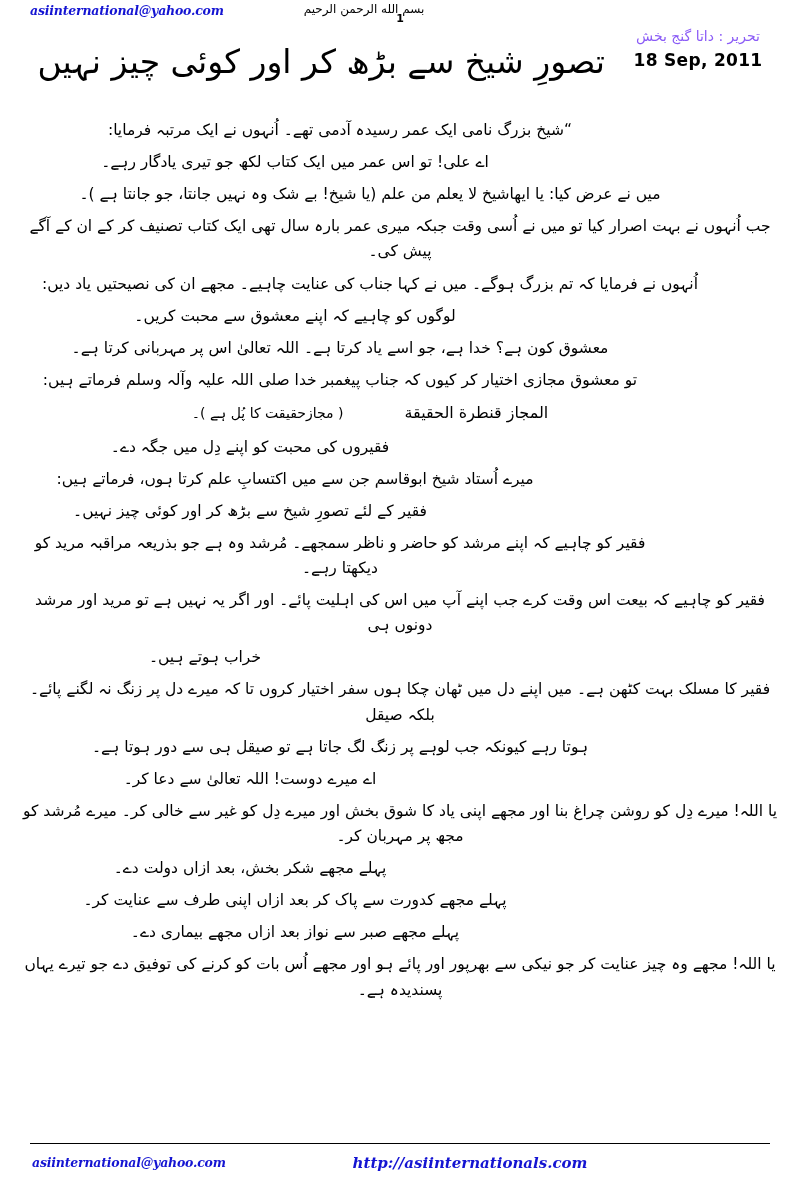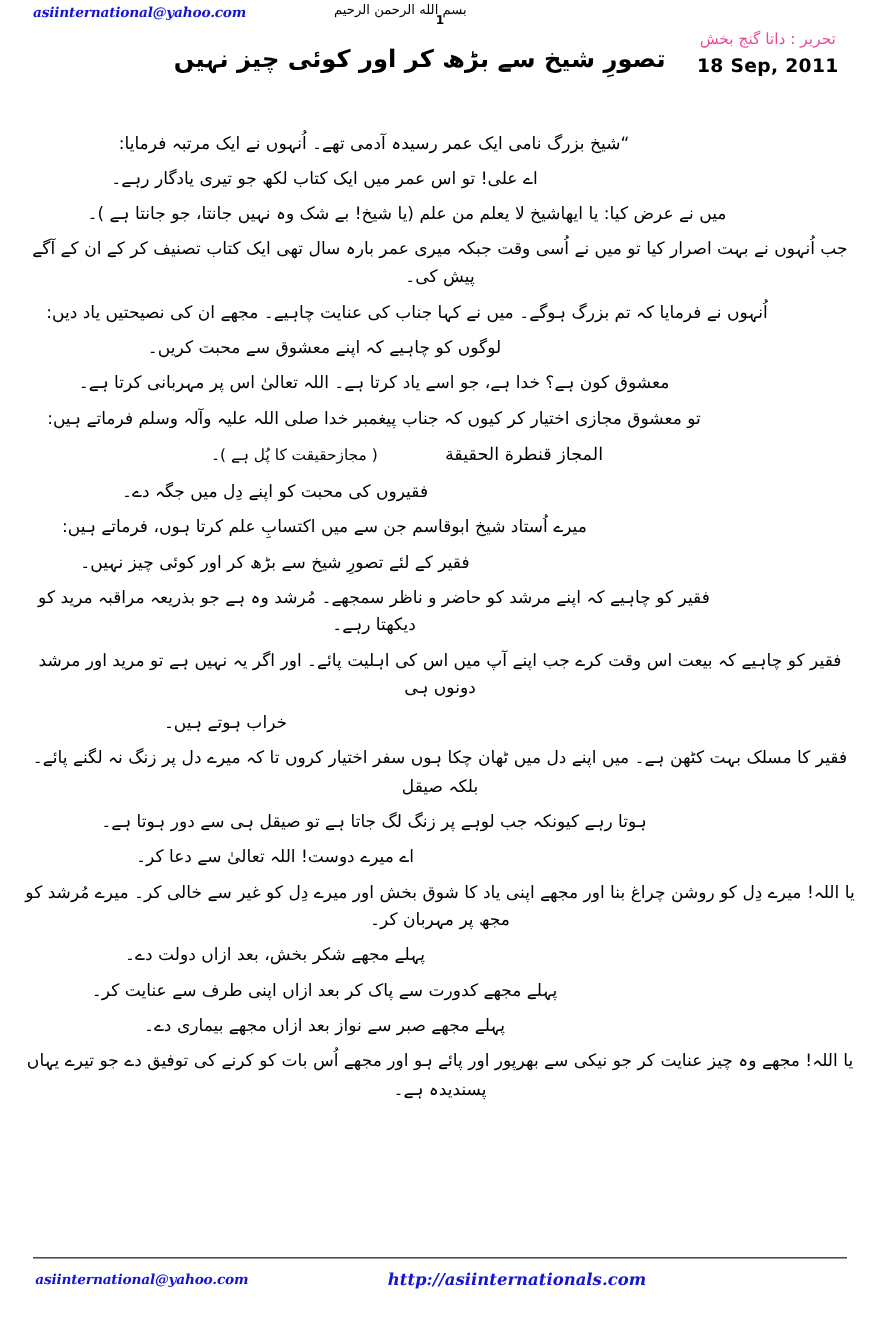--- a/index.html
+++ b/index.html
@@ -56,45 +56,44 @@
     position: absolute;
     top: 28px;
     right: 22px;
     text-align: center;
     width: 160px;
   }
   .byline-urdu {
     font-family: "DejaVu Sans", sans-serif;
     font-size: 14px;
     direction: rtl;
-    color: #ec4899;
+    color: #8b5cf6;
     line-height: 1.25;
     white-space: nowrap;
   }
   .byline-date {
     font-family: "DejaVu Sans", sans-serif;
     font-size: 17px;
     font-weight: bold;
     color: #000000;
     margin-top: 4px;
     letter-spacing: 0.3px;
   }
   .article-title {
     position: absolute;
     top: 40px;
     right: 195px;
     width: 420px;
     text-align: center;
     direction: rtl;
     font-family: "DejaVu Sans", sans-serif;
-    font-size: 22px;
+    font-size: 33px;
     line-height: 1.35;
     color: #000;
     white-space: nowrap;
-    font-weight: bold;
   }
 
   
   .body-area {
     position: absolute;
     top: 118px;
     left: 18px;
     width: 764px;
     direction: rtl;
     text-align: right;

